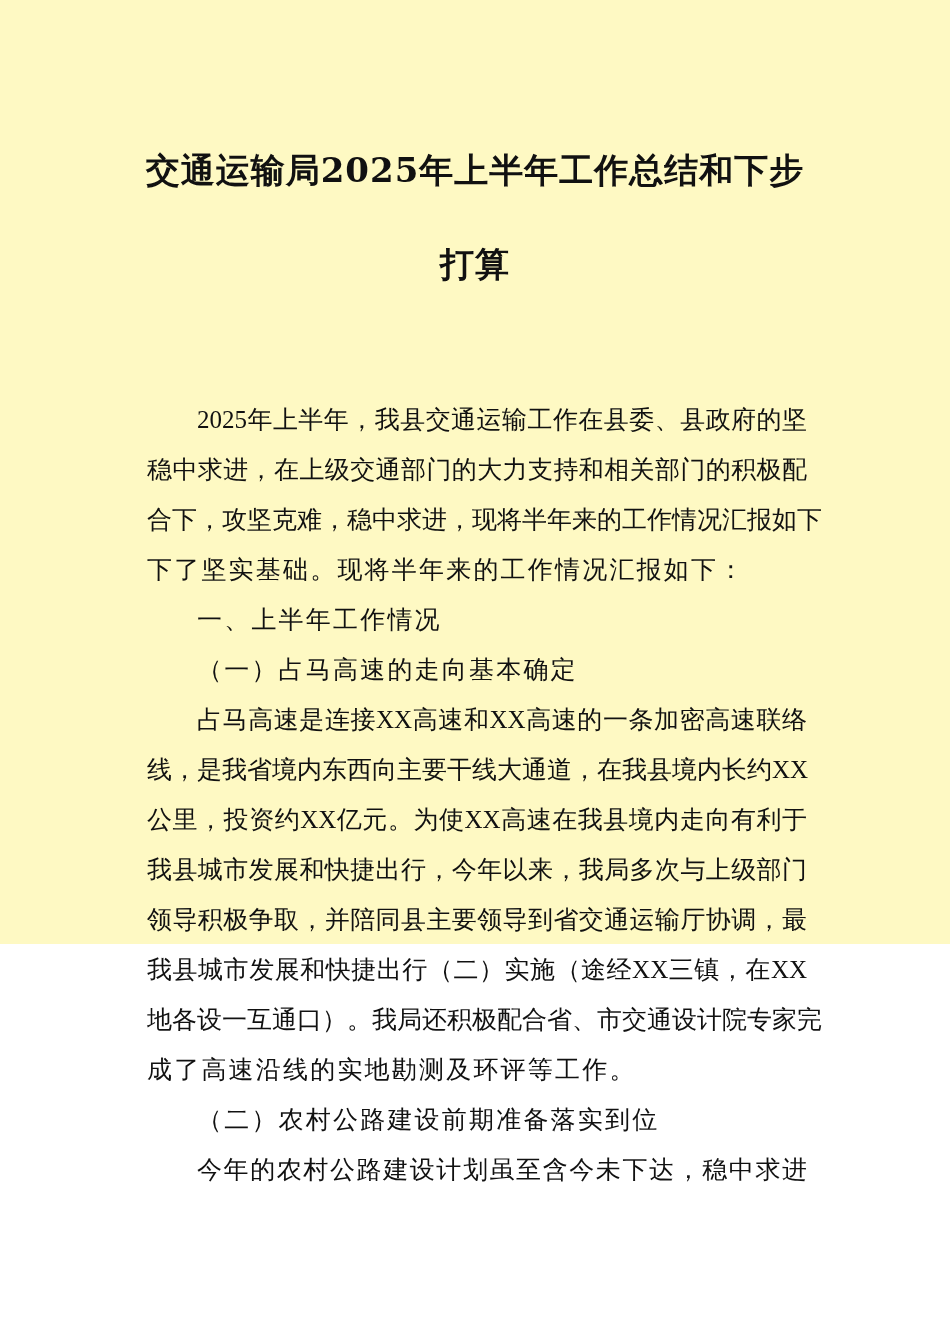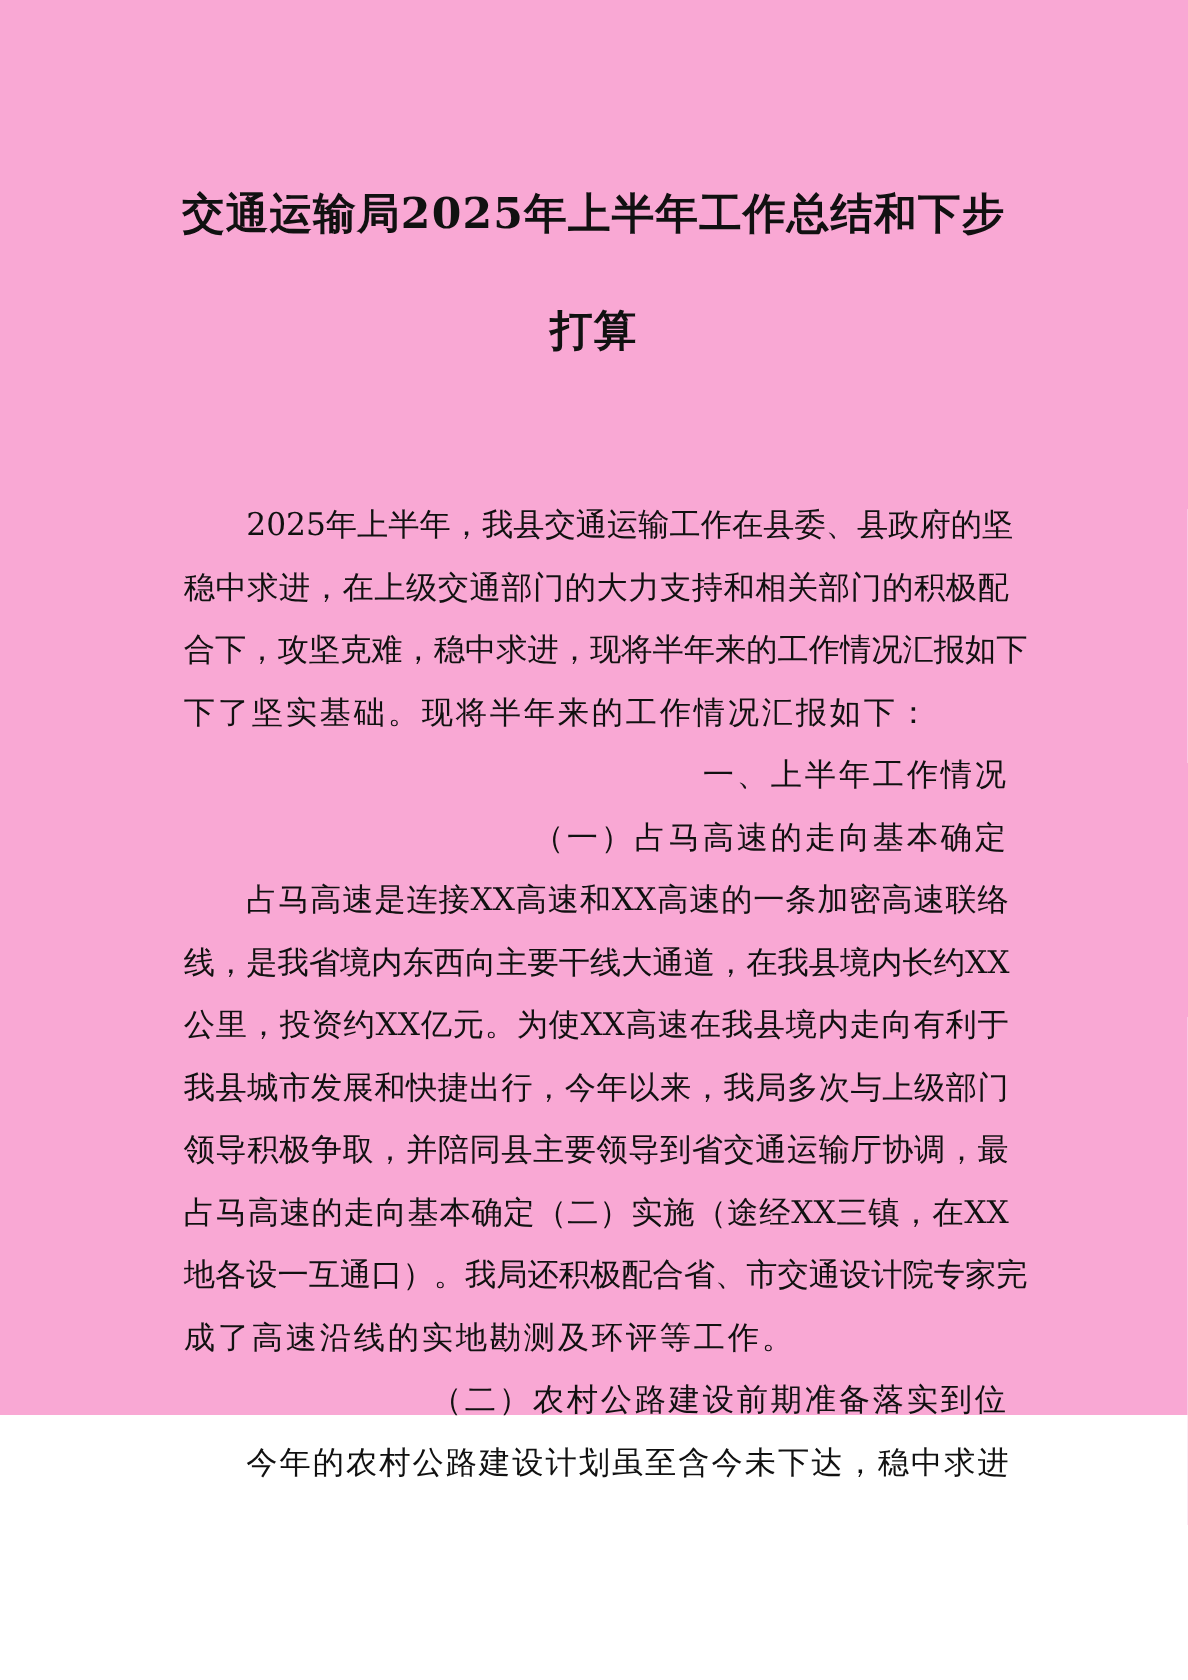--- a/index.html
+++ b/index.html
@@ -1,46 +1,46 @@
 <!DOCTYPE html>
 <html><head>
 <meta charset="utf-8">
 <style>
   html, body { margin:0; padding:0; background:#ffffff; }
   body { width:950px; height:1344px; position:relative; overflow:hidden;
          font-family: "DejaVu Serif", "Liberation Serif", serif; color:#111; }
-  .page { position:absolute; left:0; top:0; width:950px; height:1132px; background:#f9a8d4; }
+  .page { position:absolute; left:0; top:0; width:950px; height:944px; background:#fef9c3; }
   .title { position:absolute; left:0; width:950px; text-align:center;
            font-weight:bold; font-size:34px; letter-spacing:1px; color:#111; }
   .t1 { top:148px; }
   .t2 { top:242px; }
   .body { position:absolute; left:147px; width:660px; top:400px; }
   .line { height:50px; line-height:40px; font-size:25px; white-space:nowrap;
           letter-spacing:2.2px; }
-  .line.ind { padding-left:50px;text-align:right; }
-  .line.just { text-align-last:justify; text-align:justify; letter-spacing:0; }
+  .line.ind { padding-left:50px; }
+  .line.just { text-align-last:justify; text-align:justify; letter-spacing:0;font-family:Liberation Serif, serif; }
 </style>
 </head>
 <body>
 
 <div class="page">
   <div class="title t1">交通运输局2025年上半年工作总结和下步</div>
   <div class="title t2">打算</div>
 
   <div class="body" id="body">
       <div class="line ind just">2025年上半年，我县交通运输工作在县委、县政府的坚</div>
       <div class="line just">稳中求进，在上级交通部门的大力支持和相关部门的积极配</div>
       <div class="line just">合下，攻坚克难，稳中求进，现将半年来的工作情况汇报如下</div>
       <div class="line">下了坚实基础。现将半年来的工作情况汇报如下：</div>
       <div class="line ind">一、上半年工作情况</div>
       <div class="line ind">（一）占马高速的走向基本确定</div>
       <div class="line ind just">占马高速是连接XX高速和XX高速的一条加密高速联络</div>
       <div class="line just">线，是我省境内东西向主要干线大通道，在我县境内长约XX</div>
       <div class="line just">公里，投资约XX亿元。为使XX高速在我县境内走向有利于</div>
       <div class="line just">我县城市发展和快捷出行，今年以来，我局多次与上级部门</div>
       <div class="line just">领导积极争取，并陪同县主要领导到省交通运输厅协调，最</div>
-      <div class="line just">占马高速的走向基本确定（二）实施（途经XX三镇，在XX</div>
+      <div class="line just">我县城市发展和快捷出行（二）实施（途经XX三镇，在XX</div>
       <div class="line just">地各设一互通口）。我局还积极配合省、市交通设计院专家完</div>
       <div class="line">成了高速沿线的实地勘测及环评等工作。</div>
       <div class="line ind">（二）农村公路建设前期准备落实到位</div>
       <div class="line ind just">今年的农村公路建设计划虽至含今未下达，稳中求进</div>
     </div>
 </div>
 
 </body></html>

